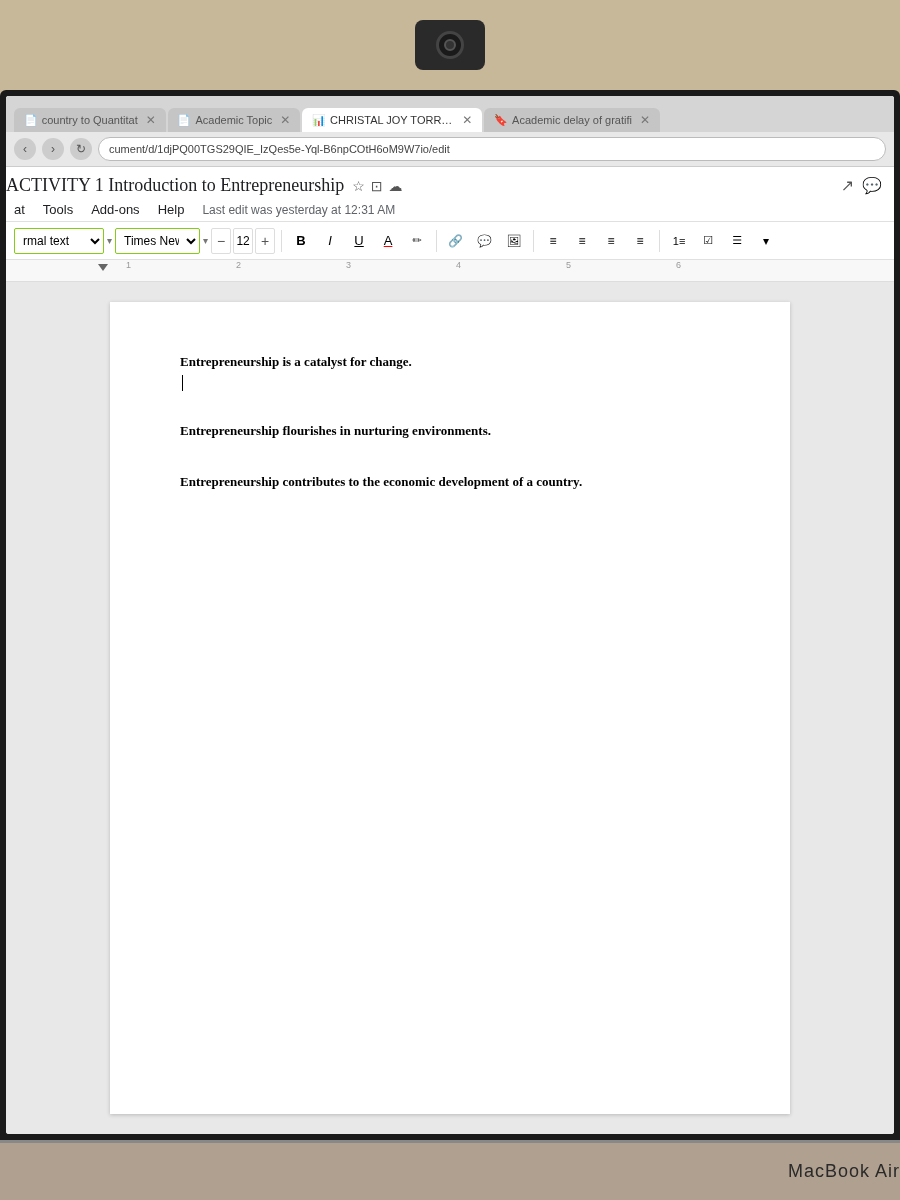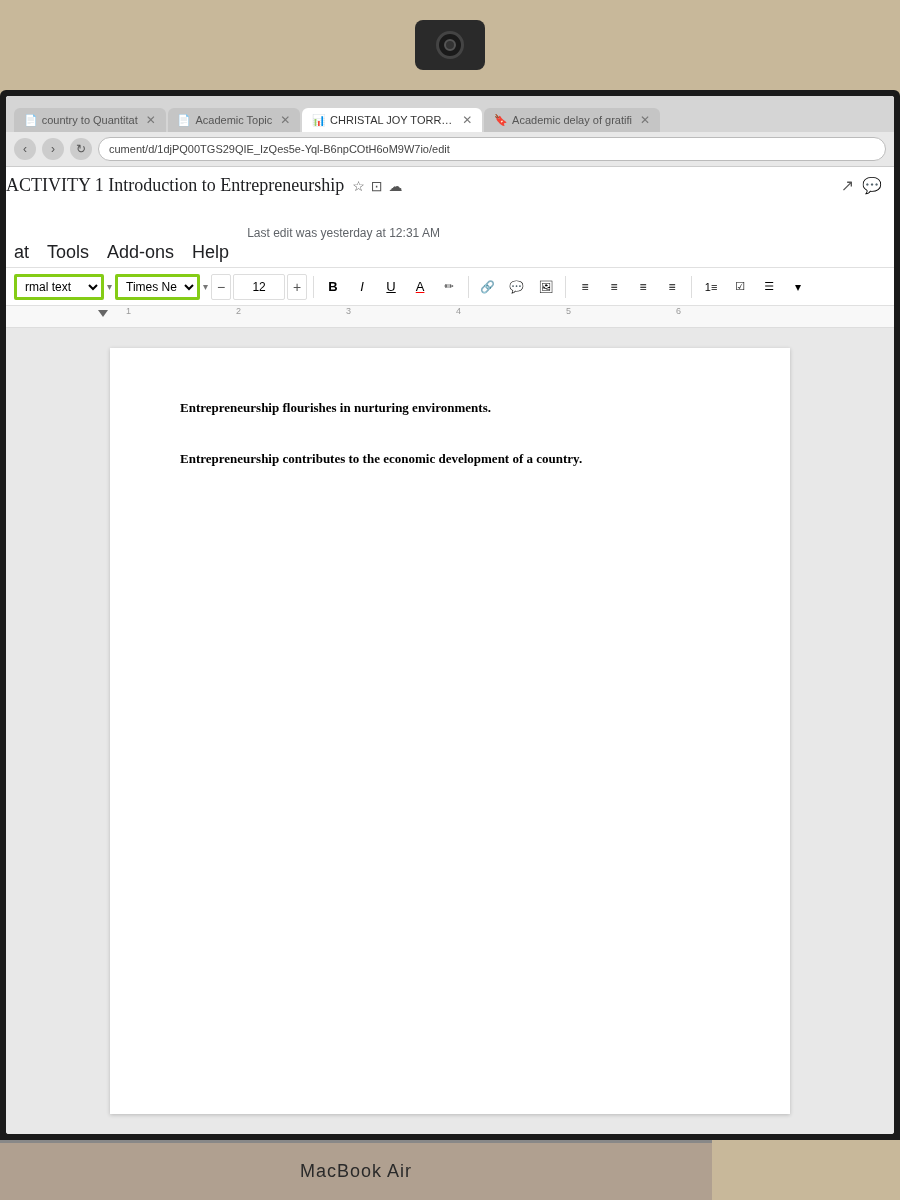--- a/index.html
+++ b/index.html
@@ -204,26 +204,25 @@
     }
 
     .docs-menu-row {
       display: flex;
       align-items: center;
       gap: 2px;
       margin-bottom: 2px;
     }
 
     .docs-menu-item {
-      font-size: 18px;
+      font-size: 13px;
       color: #202124;
       padding: 2px 8px;
       cursor: pointer;
       border-radius: 3px;
-      margin-top: 40px;
     }
 
     .last-edit {
       font-size: 12px;
       color: #5f6368;
       margin-left: 8px;
     }
 
     
     .formatting-toolbar {
@@ -232,21 +231,21 @@
       padding: 3px 8px;
       background: #fff;
       border-bottom: 1px solid #e0e0e0;
       gap: 3px;
       height: 38px;
       flex-wrap: nowrap;
     }
 
     .toolbar-select {
       font-size: 12px;
-      border: 3px solid #84cc16;
+      border: 1px solid #84cc16;
       border-radius: 2px;
       padding: 2px 4px;
       cursor: pointer;
       background: #fff;
       height: 26px;
     }
 
     .toolbar-select.style-select {
       width: 90px;
     }
@@ -275,21 +274,21 @@
       margin: 0 3px;
     }
 
     .font-size-control {
       display: flex;
       align-items: center;
       gap: 2px;
     }
 
     .font-size-input {
-      width: 52px;
+      width: 20px;
       height: 26px;
       text-align: center;
       border: 1px solid #ddd;
       border-radius: 2px;
       font-size: 12px;
     }
 
     .font-size-btn {
       width: 20px;
       height: 26px;
@@ -378,26 +377,26 @@
       display: inline-block;
       width: 1px;
       height: 16px;
       background: #000;
       vertical-align: middle;
       margin-left: 2px;
     }
 
     
     .macbook-bottom {
-      width: 712px;
+      width: 900px;
       height: 60px;
       background: #b0a090;
       display: flex;
       align-items: center;
-      justify-content: center;
+      justify-content: flex-end;
       border-top: 3px solid #888;
     }
 
     .macbook-label {
       font-size: 18px;
       font-family: -apple-system, 'Helvetica Neue', Arial, sans-serif;
       color: #2a2a2a;
       font-weight: 300;
       letter-spacing: 1px;
     }
@@ -535,20 +534,24 @@
         <span style="position:absolute;left:438px;font-size:9px;color:#999;">4</span>
         <span style="position:absolute;left:548px;font-size:9px;color:#999;">5</span>
         <span style="position:absolute;left:658px;font-size:9px;color:#999;">6</span>
       </div>
     </div>
 
     <div class="doc-content-area">
       <div class="doc-page">
 
 
+        <div class="doc-section">
+          <p class="doc-paragraph bold-text">Entrepreneurship is a catalyst for change.</p>
+          <span class="cursor-line"></span>
+        </div>
 
         <div class="doc-section">
           <p class="doc-paragraph bold-text">Entrepreneurship flourishes in nurturing environments.</p>
         </div>
 
 
         <div class="doc-section">
           <p class="doc-paragraph bold-text">Entrepreneurship contributes to the economic development of a country.</p>
         </div>
 

